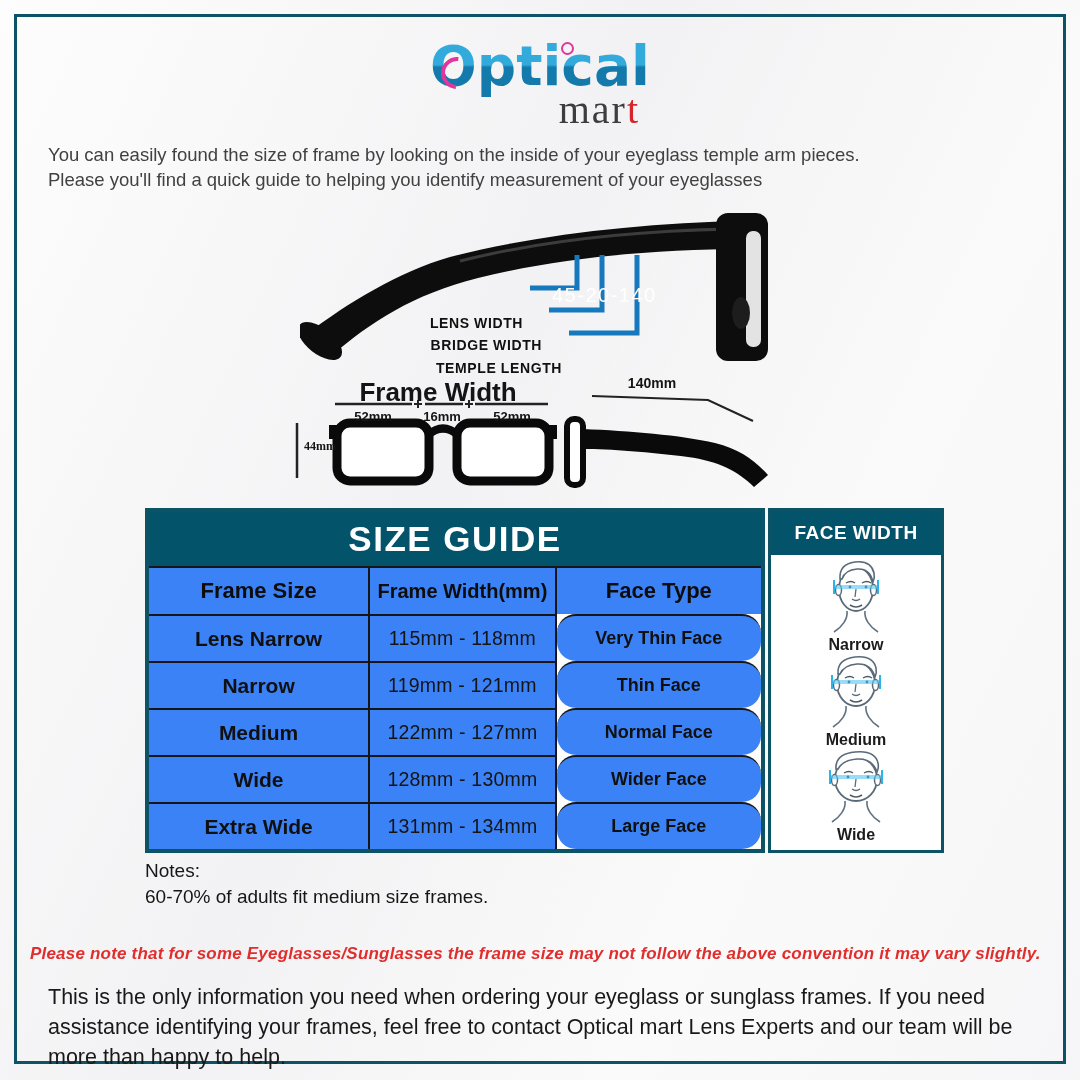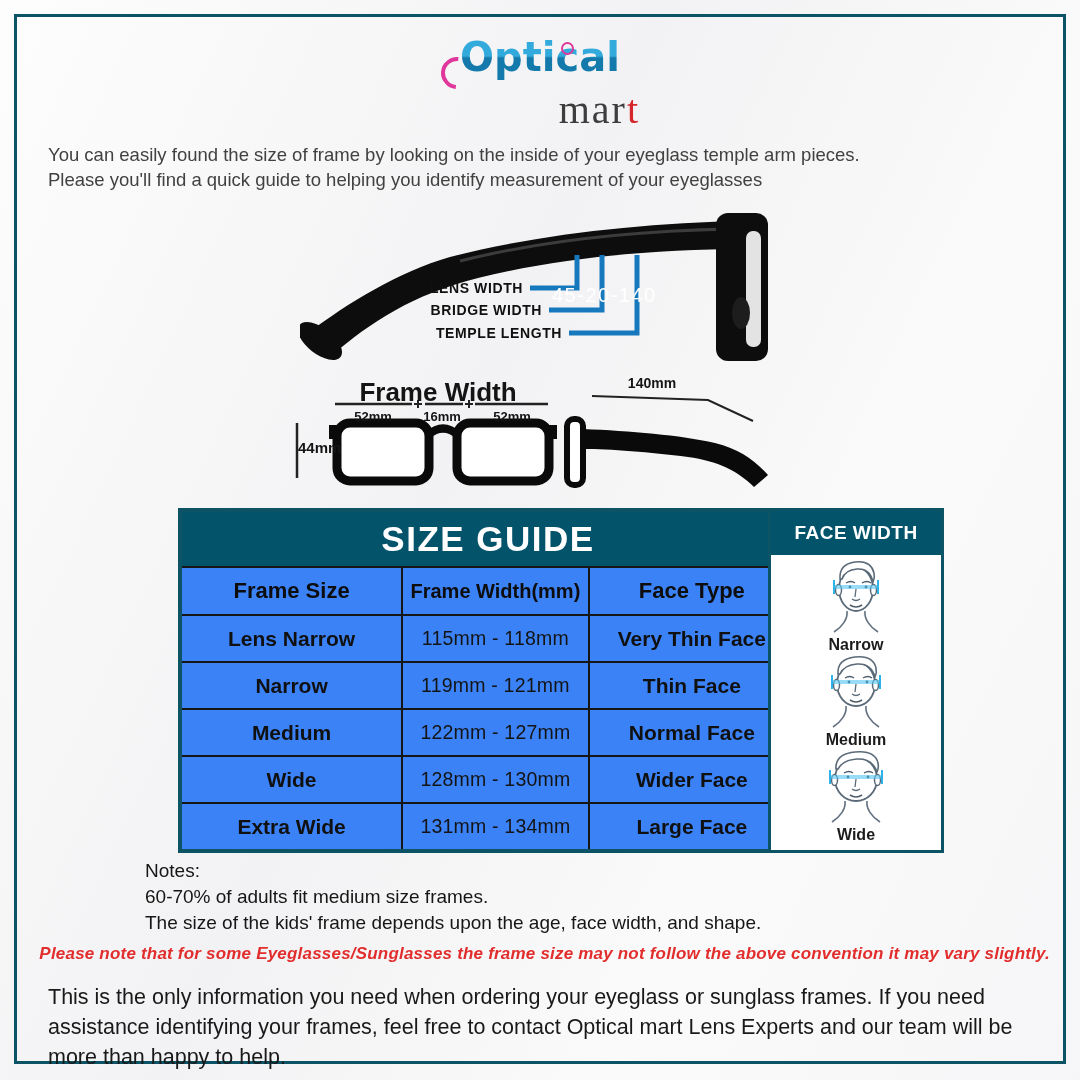--- a/index.html
+++ b/index.html
@@ -6,78 +6,78 @@
   #canvas{
     position:relative;width:1080px;height:1080px;overflow:hidden;
     background:linear-gradient(115deg,#fdfdfd 0%,#f2f2f4 42%,#fafafa 70%,#f6f6f8 100%);
     font-family:"Liberation Sans",sans-serif;color:#1a1a1a;
   }
   .page-border{position:absolute;left:14px;top:14px;right:14px;bottom:16px;border:3px solid #0b5365;pointer-events:none;}
 
   
   .logo-primary{
     position:absolute;left:425px;top:34px;width:230px;text-align:center;
-    font-family:"DejaVu Sans",sans-serif;font-weight:800;font-size:40px;letter-spacing:0px;
+    font-family:"DejaVu Sans",sans-serif;font-weight:800;font-size:55px;letter-spacing:0px;
     background:linear-gradient(180deg,#33aadc 48%,#147aab 52%);
     -webkit-background-clip:text;background-clip:text;color:transparent;
   }
   .logo-secondary{
     position:absolute;left:500px;top:86px;width:140px;text-align:right;
     font-family:"Liberation Serif",serif;font-size:40px;color:#3d3d3d;letter-spacing:2px;
   }
   .logo-secondary .accent{color:#d6252b;}
   .logo-o-ring{position:absolute;left:441px;top:57px;width:24px;height:24px;border-radius:50%;
     border:4px solid #e0379c;border-right-color:transparent;border-bottom-color:transparent;transform:rotate(-40deg);}
   .logo-i-dot{position:absolute;left:561px;top:42px;width:9px;height:9px;border-radius:50%;border:2.5px solid #e0379c;}
 
   
   .intro{position:absolute;left:48px;top:142px;width:940px;font-size:18.5px;color:#414141;line-height:25px;}
 
   
   .temple-wrap{position:absolute;left:300px;top:205px;width:480px;height:165px;}
   .temple-code{position:absolute;left:252px;top:33px;width:116px;color:#fff;font-weight:400;font-size:20px;letter-spacing:1.5px;white-space:nowrap;margin-top:46px;}
-  .callout-label{position:absolute;text-align:right;font-size:14px;font-weight:700;color:#101010;letter-spacing:.6px;white-space:nowrap;}
+  .callout-label{position:absolute;text-align:right;font-size:14px;font-weight:700;color:#101010;letter-spacing:.6px;white-space:nowrap;margin-top:35px;}
   .cl-a{left:63px;top:75px;width:160px;}
   .cl-b{left:82px;top:97px;width:160px;}
   .cl-c{left:92px;top:120px;width:170px;}
 
   
   .framewidth-wrap{position:absolute;left:290px;top:373px;width:500px;height:132px;}
   .fw-title{position:absolute;left:58px;top:4px;width:180px;text-align:center;font-size:26px;font-weight:700;color:#141414;}
   .fw-mm{position:absolute;top:36px;width:60px;text-align:center;font-size:13px;font-weight:700;color:#141414;}
   .fw-52a{left:53px;} .fw-16{left:122px;} .fw-52b{left:192px;}
-  .fw-44{position:absolute;left:8px;top:66px;font-size:15px;font-weight:700;color:#141414;}
+  .fw-44{position:absolute;left:14px;top:66px;font-size:12px;font-weight:700;color:#141414;font-family:Liberation Serif, serif;}
   .fw-140{position:absolute;left:312px;top:2px;width:100px;text-align:center;font-size:14px;font-weight:700;color:#141414;}
 
   
-  .size-table{position:absolute;left:145px;top:508px;width:620px;border:4px solid #0b5365;background:#fdfdfd;box-sizing:border-box;margin-left:33px;}
+  .size-table{position:absolute;left:145px;top:508px;width:620px;border:4px solid #0b5365;background:#fdfdfd;box-sizing:border-box;}
   .size-title{height:54px;background:#03536b;color:#fff;display:flex;align-items:center;justify-content:center;
     font-size:35px;font-weight:700;letter-spacing:1.5px;}
   .size-grid{display:grid;grid-template-columns:224fr 189fr 207fr;grid-template-rows:48px repeat(5,47px);}
   .cell{display:flex;align-items:center;justify-content:center;border-top:2px solid #161616;border-right:2px solid #161616;background:#3b82f6;}
   .cell.last{border-right:none;}
   .cell.h{font-weight:700;font-size:22px;color:#0d0d0d;}
   .cell.h2{font-weight:700;font-size:20px;color:#0d0d0d;}
   .cell.size{font-weight:700;font-size:21px;color:#101010;}
   .cell.range{font-weight:400;font-size:19.5px;color:#141414;letter-spacing:.2px;}
-  .cell.face{font-weight:700;font-size:21px;color:#101010;}
+  .cell.face{font-weight:700;font-size:18px;color:#101010;border-radius:19px;}
 
   
   .face-panel{position:absolute;left:768px;top:508px;width:176px;height:345px;border:3px solid #0b5365;background:#fff;box-sizing:border-box;display:flex;flex-direction:column;}
   .face-title{height:52px;background:#03536b;color:#fff;display:flex;align-items:center;justify-content:center;font-size:19px;font-weight:700;letter-spacing:.5px;}
   .face-body{flex:1;display:flex;flex-direction:column;justify-content:space-around;align-items:center;padding:4px 0 6px;}
   .face-fig{display:flex;flex-direction:column;align-items:center;}
   .face-label{font-size:16px;font-weight:700;color:#1c1c1c;margin-top:1px;}
 
   
   .notes{position:absolute;left:145px;top:858px;font-size:19px;color:#161616;line-height:26px;}
   .notes .nh{font-weight:400;}
 
   
-  .disclaimer{position:absolute;left:30px;top:944px;width:1020px;text-align:right;
+  .disclaimer{position:absolute;left:30px;top:944px;width:1020px;text-align:left;
     font-style:italic;font-weight:600;font-size:17px;color:#e22d2d;letter-spacing:.2px;}
 
   
   .footer{position:absolute;left:48px;top:982px;width:992px;font-size:21.5px;color:#191919;line-height:30px;}
 
   svg{display:block;}
 </style>
 </head>
 <body>
 
@@ -220,19 +220,18 @@
         </svg>
         <div class="face-label">Wide</div>
       </div>
 
     </div>
   </div>
 
   <div class="notes">
     <div class="nh">Notes:</div>
     <div>60-70% of adults fit medium size frames.</div>
-    <div>The size of the kids' frame depends upon the age, face width, and shape.</div>
   </div>
 
   <div class="disclaimer">Please note that for some Eyeglasses/Sunglasses the frame size may not follow the above convention it may vary slightly.</div>
 
   <div class="footer">This is the only information you need when ordering your eyeglass or sunglass frames. If you need assistance identifying your frames, feel free to contact Optical mart Lens Experts and our team will be more than happy to help.</div>
 </div>
 
 </body></html>

